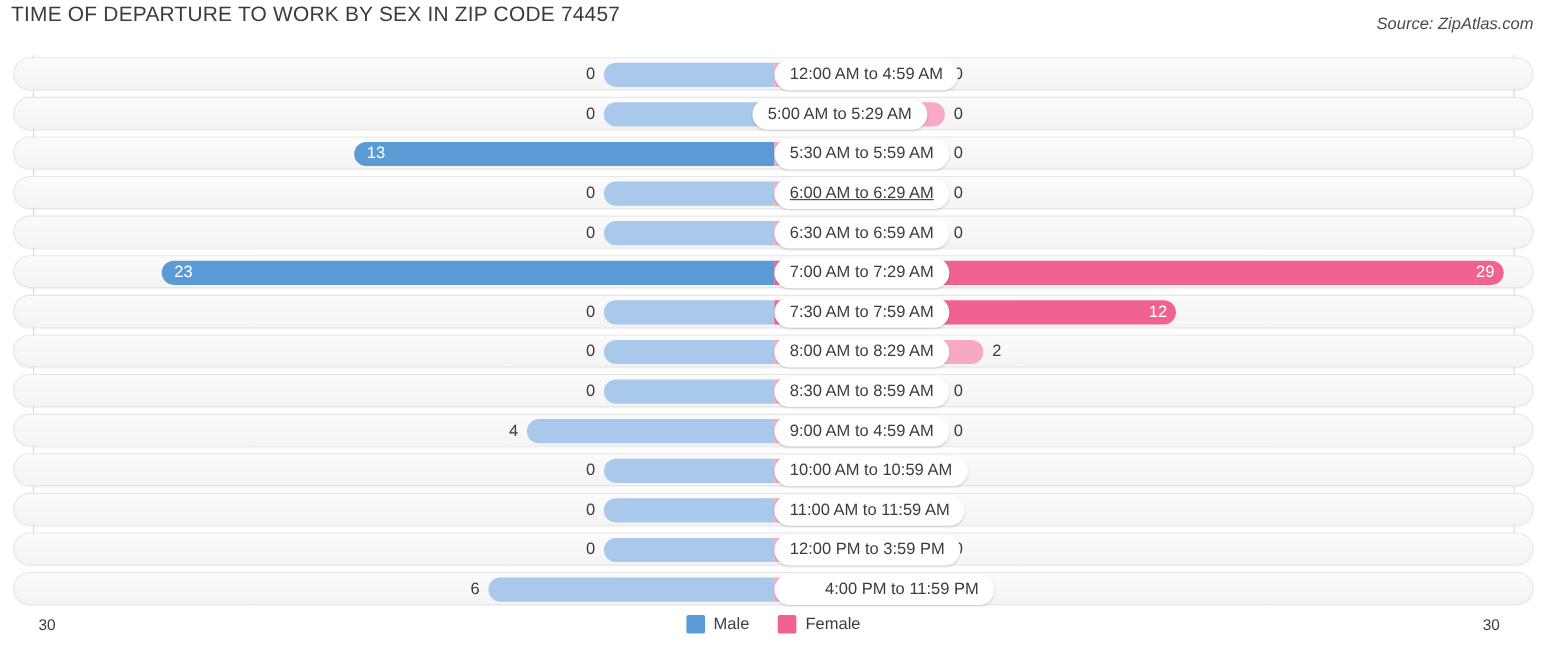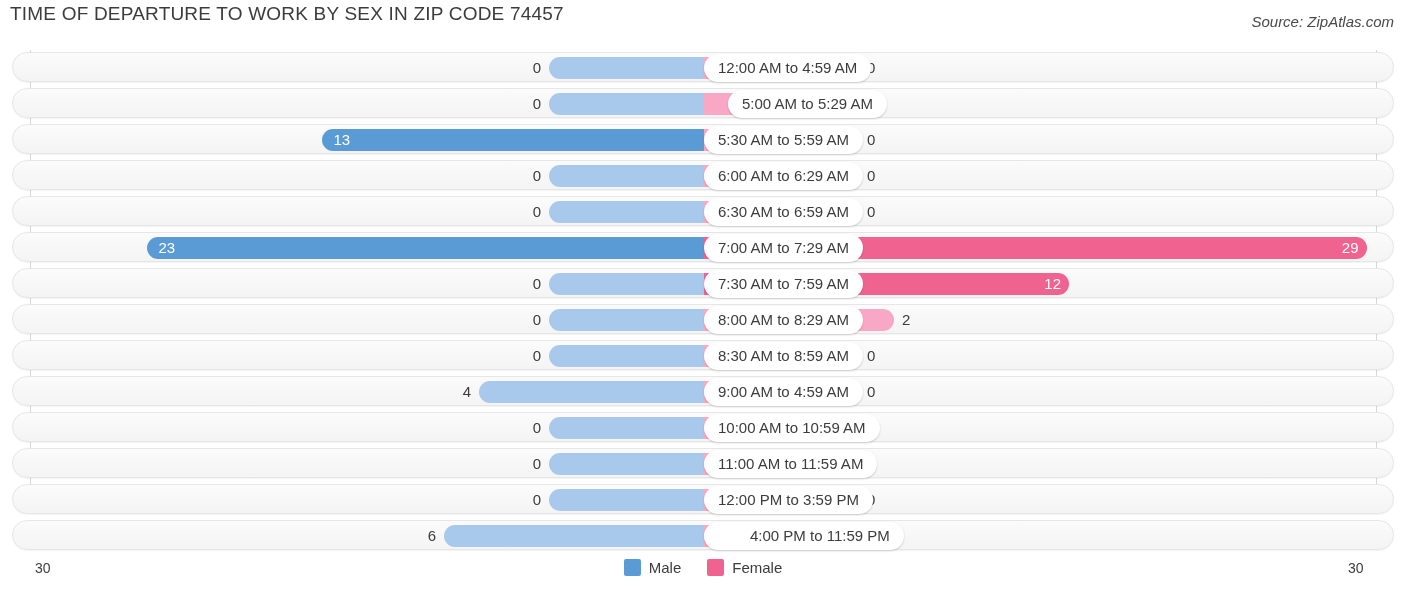--- a/index.html
+++ b/index.html
@@ -98,35 +98,35 @@
         <div class="valtxt outside-left" style="left: 482px; width: 46px;">0</div>
         <div class="bar female" style="left: 691px; width: 155px; background: rgb(248, 168, 196);"></div>
         <div class="valtxt" style="left: 854px;">0</div>
         <div class="catpill" style="left: 691px;">12:00 AM to 4:59 AM</div>
       </div>
       <div class="row" style="top: 38px;">
         <div class="bar male" style="left: 536px; width: 155px; background: rgb(168, 200, 236);"></div>
         <div class="valtxt outside-left" style="left: 482px; width: 46px;">0</div>
         <div class="bar female" style="left: 691px; width: 155px; background: rgb(248, 168, 196);"></div>
         <div class="valtxt" style="left: 854px;">0</div>
-        <div class="catpill" style="left: 715px;">5:00 AM to 5:29 AM</div>
+        <div class="catpill" style="left: 671px;">5:00 AM to 5:29 AM</div>
       </div>
       <div class="row" style="top: 74px;">
         <div class="bar male" style="left: 308.5px; width: 382.5px; background: rgb(91, 155, 213);"></div>
         <div class="valtxt inside" style="left: 320.5px;">13</div>
         <div class="bar female" style="left: 691px; width: 155px; background: rgb(248, 168, 196);"></div>
         <div class="valtxt" style="left: 854px;">0</div>
         <div class="catpill" style="left: 691px;">5:30 AM to 5:59 AM</div>
       </div>
       <div class="row" style="top: 110px;">
         <div class="bar male" style="left: 536px; width: 155px; background: rgb(168, 200, 236);"></div>
         <div class="valtxt outside-left" style="left: 482px; width: 46px;">0</div>
         <div class="bar female" style="left: 691px; width: 155px; background: rgb(248, 168, 196);"></div>
         <div class="valtxt" style="left: 854px;">0</div>
-        <div class="catpill" style="left: 691px;">6:00 AM to 6:29 AM</div>
+        <div class="catpill" style="left: 691px; text-decoration: underline;">6:00 AM to 6:29 AM</div>
       </div>
       <div class="row" style="top: 146px;">
         <div class="bar male" style="left: 536px; width: 155px; background: rgb(168, 200, 236);"></div>
         <div class="valtxt outside-left" style="left: 482px; width: 46px;">0</div>
         <div class="bar female" style="left: 691px; width: 155px; background: rgb(248, 168, 196);"></div>
         <div class="valtxt" style="left: 854px;">0</div>
         <div class="catpill" style="left: 691px;">6:30 AM to 6:59 AM</div>
       </div>
       <div class="row" style="top: 182px;">
         <div class="bar male" style="left: 133.5px; width: 557.5px; background: rgb(91, 155, 213);"></div>

